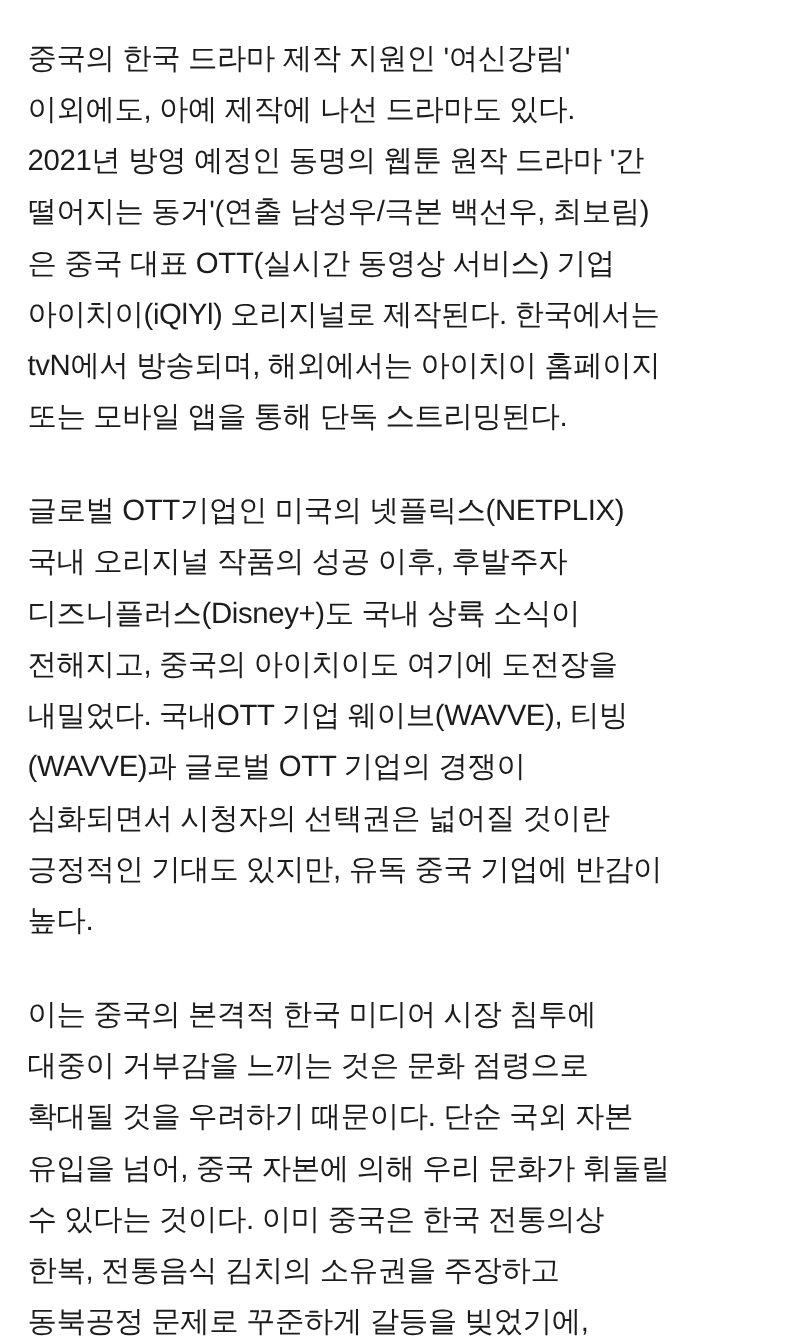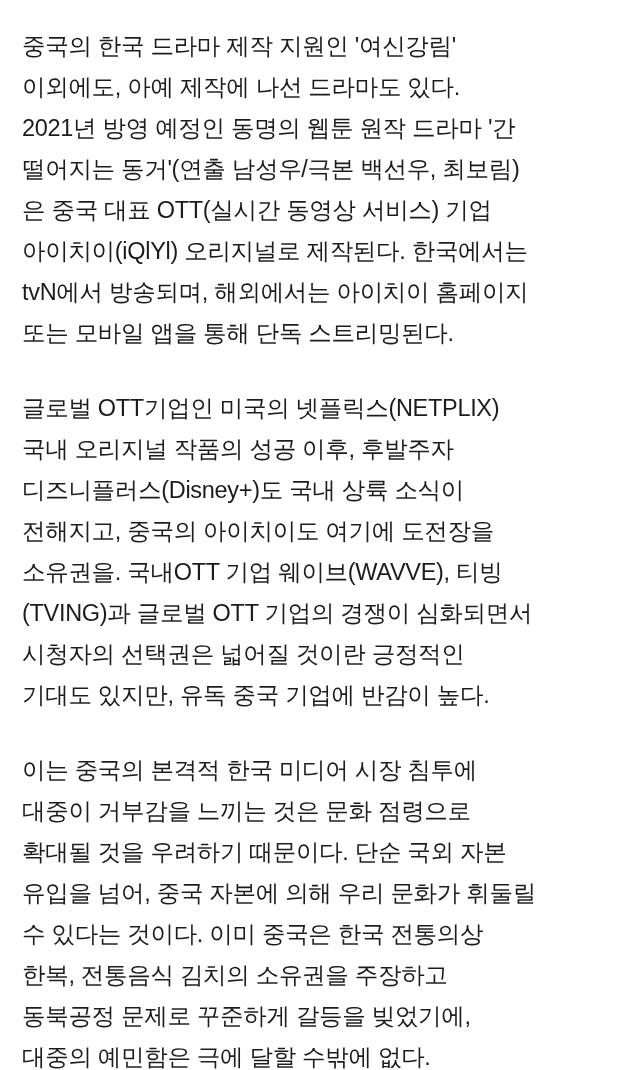--- a/index.html
+++ b/index.html
@@ -33,15 +33,15 @@
   }
   .paragraph:last-child {
     margin-bottom: 16px;
   }
 </style>
 </head>
 <body>
 
 <div class="article">
   <p class="paragraph">중국의 한국 드라마 제작 지원인 '여신강림' 이외에도, 아예 제작에 나선 드라마도 있다. 2021년 방영 예정인 동명의 웹툰 원작 드라마 '간 떨어지는 동거'(연출 남성우/극본 백선우, 최보림)은 중국 대표 OTT(실시간 동영상 서비스) 기업 아이치이(iQlYl) 오리지널로 제작된다. 한국에서는 tvN에서 방송되며, 해외에서는 아이치이 홈페이지 또는 모바일 앱을 통해 단독 스트리밍된다.</p>
-  <p class="paragraph">글로벌 OTT기업인 미국의 넷플릭스(NETPLIX) 국내 오리지널 작품의 성공 이후, 후발주자 디즈니플러스(Disney+)도 국내 상륙 소식이 전해지고, 중국의 아이치이도 여기에 도전장을 소유권을. 국내OTT 기업 웨이브(WAVVE), 티빙(TVING)과 글로벌 OTT 기업의 경쟁이 심화되면서 시청자의 선택권은 넓어질 것이란 긍정적인 기대도 있지만, 유독 중국 기업에 반감이 높다.</p>
+  <p class="paragraph">글로벌 OTT기업인 미국의 넷플릭스(NETPLIX) 국내 오리지널 작품의 성공 이후, 후발주자 디즈니플러스(Disney+)도 국내 상륙 소식이 전해지고, 중국의 아이치이도 여기에 도전장을 내밀었다. 국내OTT 기업 웨이브(WAVVE), 티빙(WAVVE)과 글로벌 OTT 기업의 경쟁이 심화되면서 시청자의 선택권은 넓어질 것이란 긍정적인 기대도 있지만, 유독 중국 기업에 반감이 높다.</p>
   <p class="paragraph">이는 중국의 본격적 한국 미디어 시장 침투에 대중이 거부감을 느끼는 것은 문화 점령으로 확대될 것을 우려하기 때문이다. 단순 국외 자본 유입을 넘어, 중국 자본에 의해 우리 문화가 휘둘릴 수 있다는 것이다. 이미 중국은 한국 전통의상 한복, 전통음식 김치의 소유권을 주장하고 동북공정 문제로 꾸준하게 갈등을 빚었기에, 대중의 예민함은 극에 달할 수밖에 없다.</p>
 </div>
 
 </body></html>

